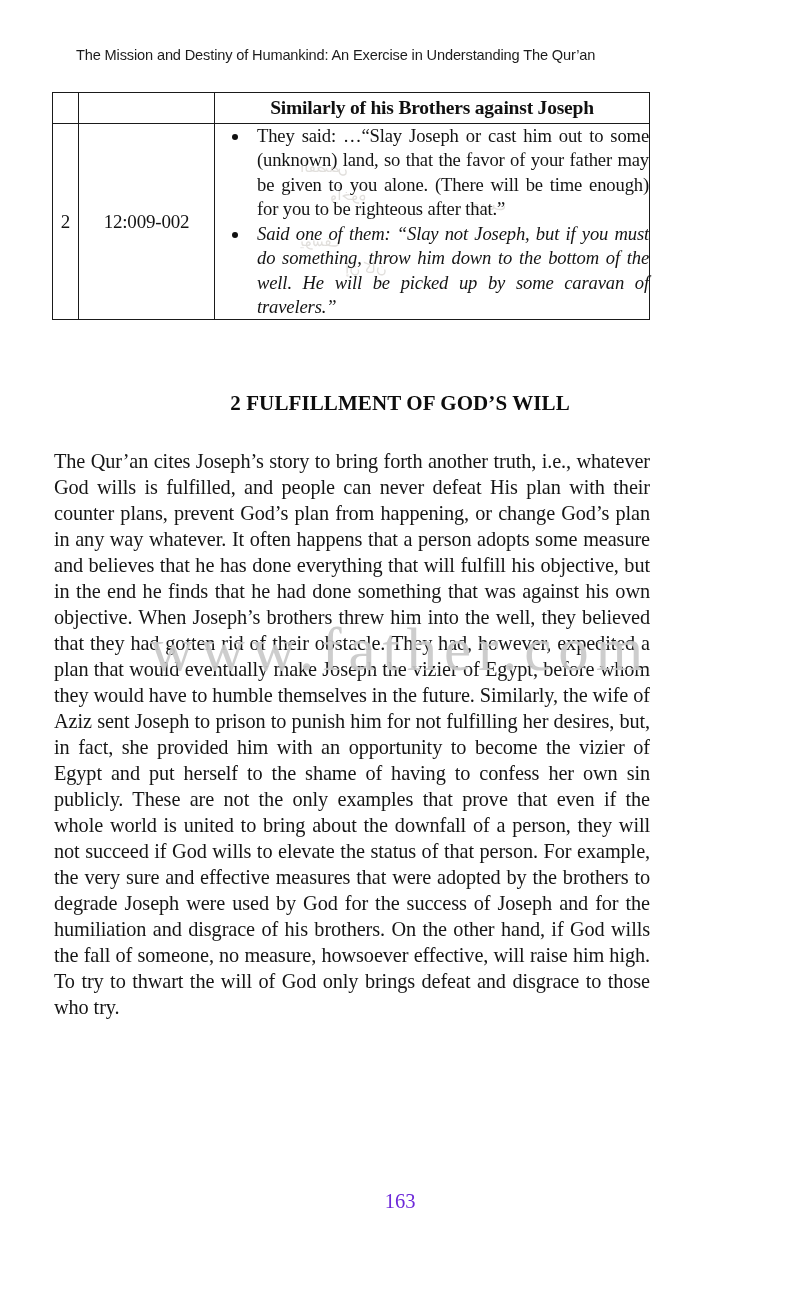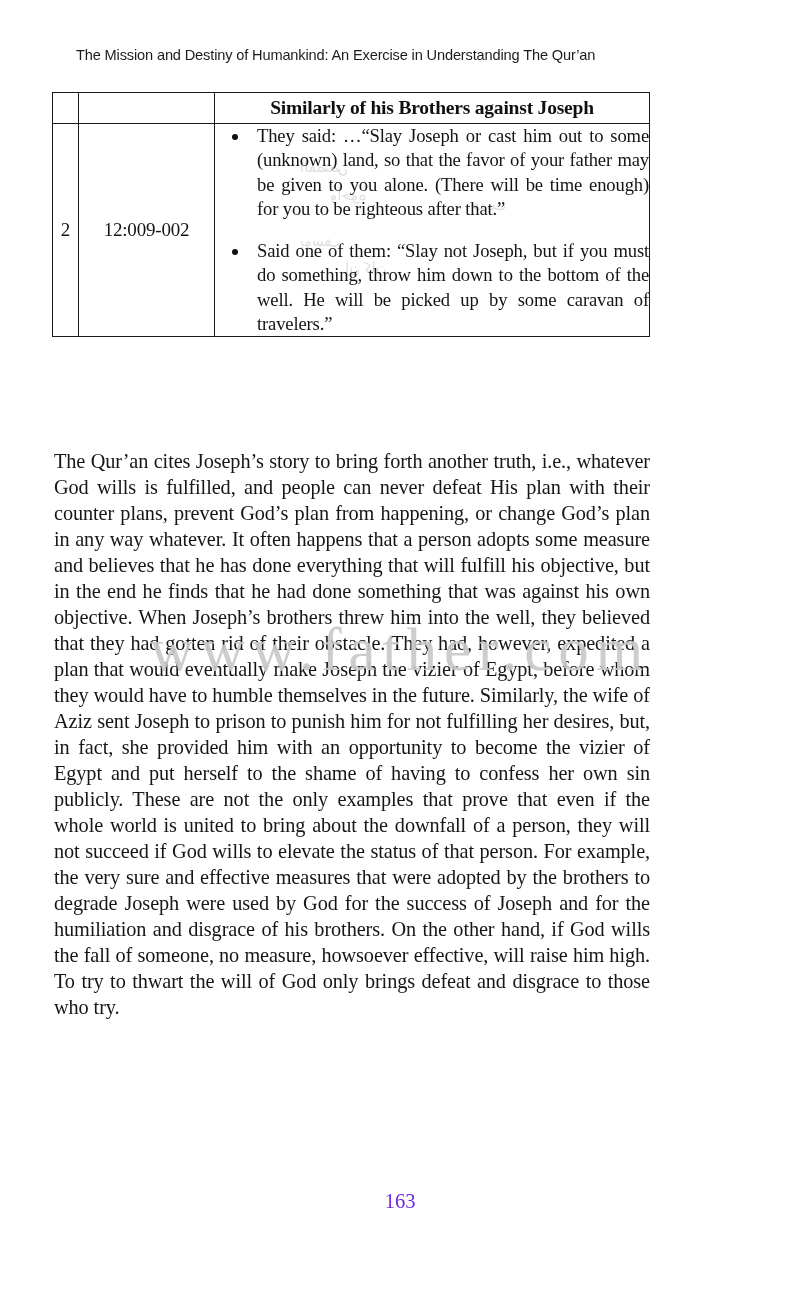--- a/index.html
+++ b/index.html
@@ -88,21 +88,21 @@
   ul.bullets li {
     position: relative;
     padding-left: 42px;
     font-size: 18.6px;
     line-height: 1.305;
     text-align: justify;
     text-justify: inter-word;
     letter-spacing: -0.15px;
     color: #141414;
   }
-  ul.bullets li + li { margin-top: 18px; }
+  ul.bullets li + li { margin-top: 1px; font-style: italic; }
   ul.bullets li::before {
     content: "";
     position: absolute;
     left: 17px;
     top: 10px;
     width: 6px;
     height: 6px;
     border-radius: 50%;
     background: #111;
   }
@@ -215,20 +215,21 @@
         <td class="cell-body">
           <ul class="bullets">
             <li>They said: …“Slay Joseph or cast him out to some (unknown) land, so that the favor of your father may be given to you alone. (There will be time enough) for you to be righteous after that.”</li>
             <li>Said one of them: “Slay not Joseph, but if you must do something, throw him down to the bottom of the well. He will be picked up by some caravan of travelers.”</li>
           </ul>
         </td>
       </tr>
     </tbody>
   </table>
 
+  <div class="section-heading">2 FULFILLMENT OF GOD’S WILL</div>
 
   <div class="body-copy">
     <p>The Qur’an cites Joseph’s story to bring forth another truth, i.e., whatever God wills is fulfilled, and people can never defeat His plan with their counter plans, prevent God’s plan from happening, or change God’s plan in any way whatever. It often happens that a person adopts some measure and believes that he has done everything that will fulfill his objective, but in the end he finds that he had done something that was against his own objective. When Joseph’s brothers threw him into the well, they believed that they had gotten rid of their obstacle. They had, however, expedited a plan that would eventually make Joseph the vizier of Egypt, before whom they would have to humble themselves in the future. Similarly, the wife of Aziz sent Joseph to prison to punish him for not fulfilling her desires, but, in fact, she provided him with an opportunity to become the vizier of Egypt and put herself to the shame of having to confess her own sin publicly. These are not the only examples that prove that even if the whole world is united to bring about the downfall of a person, they will not succeed if God wills to elevate the status of that person. For example, the very sure and effective measures that were adopted by the brothers to degrade Joseph were used by God for the success of Joseph and for the humiliation and disgrace of his brothers. On the other hand, if God wills the fall of someone, no measure, howsoever effective, will raise him high. To try to thwart the will of God only brings defeat and disgrace to those who try.</p>
   </div>
 
   <div class="watermark">www.father.com</div>
 
   <div class="page-number">163</div>
 
 </div>

